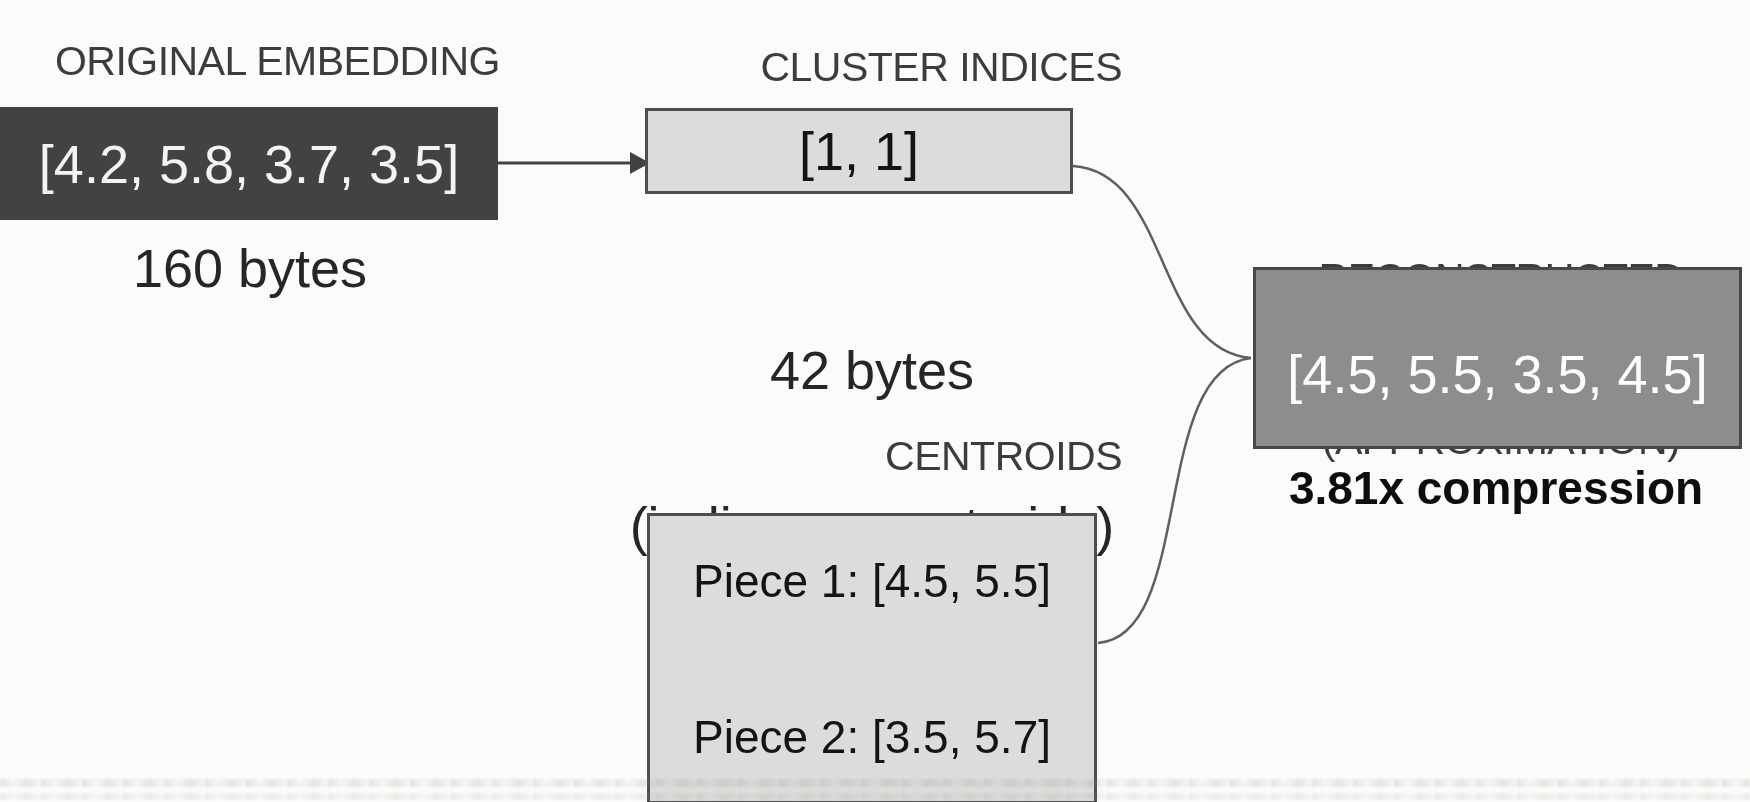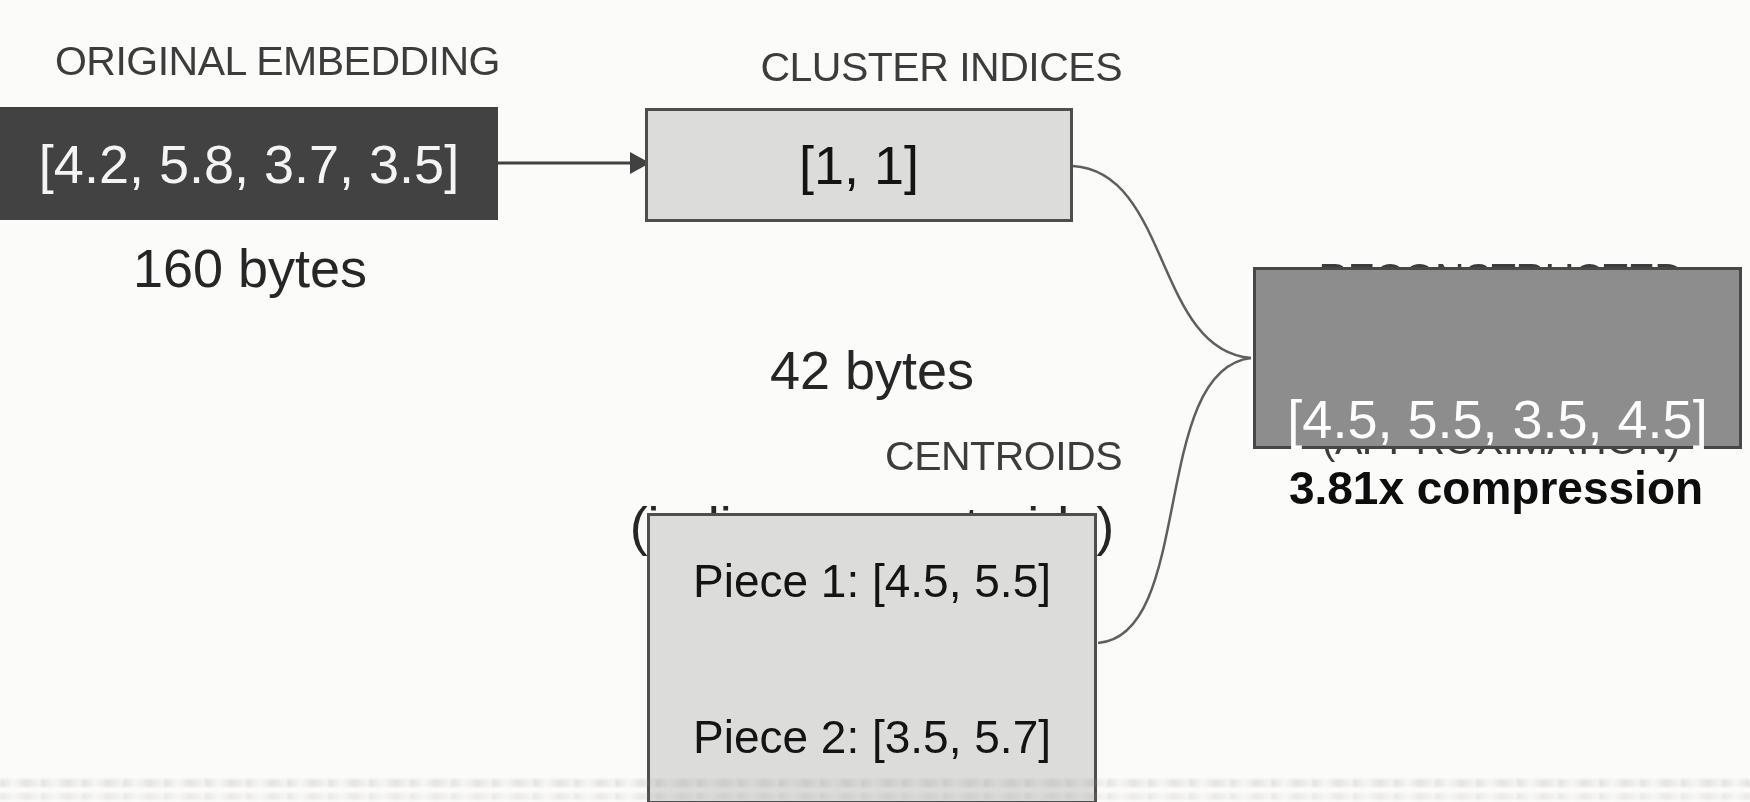--- a/index.html
+++ b/index.html
@@ -40,21 +40,21 @@
     display:flex;align-items:center;justify-content:center;
   }
   .node-light .value{color:#141414;font-size:54px;white-space:pre;}
   .node-light .lines{
     color:#141414;font-size:46px;line-height:52px;
     text-align:center;white-space:pre;
   }
   .node-recon{
     background:var(--recon-box-bg,#8d8d8d);
     border:3px solid var(--recon-box-border,#474747);
-    display:flex;align-items:flex-end;justify-content:center;
+    display:flex;align-items:center;justify-content:center;
     padding-top:31px;
   }
   .node-recon .value{color:var(--recon-box-text,#fdfdfd);font-size:54px;line-height:54px;white-space:pre;}
   .caption-bold{
     color:#0d0d0d;font-weight:bold;
     font-size:46px;line-height:52px;
     text-align:center;white-space:pre;
   }
   svg.connectors{position:absolute;left:0;top:0;}
   .artifact{
@@ -79,21 +79,21 @@
   <div class="abs heading" style="left:0px;top:39px;width:500px;">ORIGINAL EMBEDDING</div>
 
   <div class="abs node node-dark" style="left:0px;top:107px;width:498px;height:113px;">
     <span class="value">[4.2, 5.8, 3.7, 3.5]</span>
   </div>
 
   <div class="abs label" style="left:0px;top:242px;width:500px;">160 bytes</div>
 
   <div class="abs heading" style="left:622px;top:37px;width:500px;margin-top:8px;">CLUSTER INDICES</div>
 
-  <div class="abs node node-light" style="left:645px;top:108px;width:428px;height:114px;">
+  <div class="abs node node-light" style="left:645px;top:108px;width:428px;height:86px;">
     <span class="value">[1, 1]</span>
   </div>
 
   <div class="abs label" style="left:622px;top:240px;width:500px;">
     <div>42 bytes</div>
     <div>(indices + centroids)</div>
   </div>
 
   <div class="abs heading" style="left:622px;top:434px;width:500px;">CENTROIDS</div>
 

